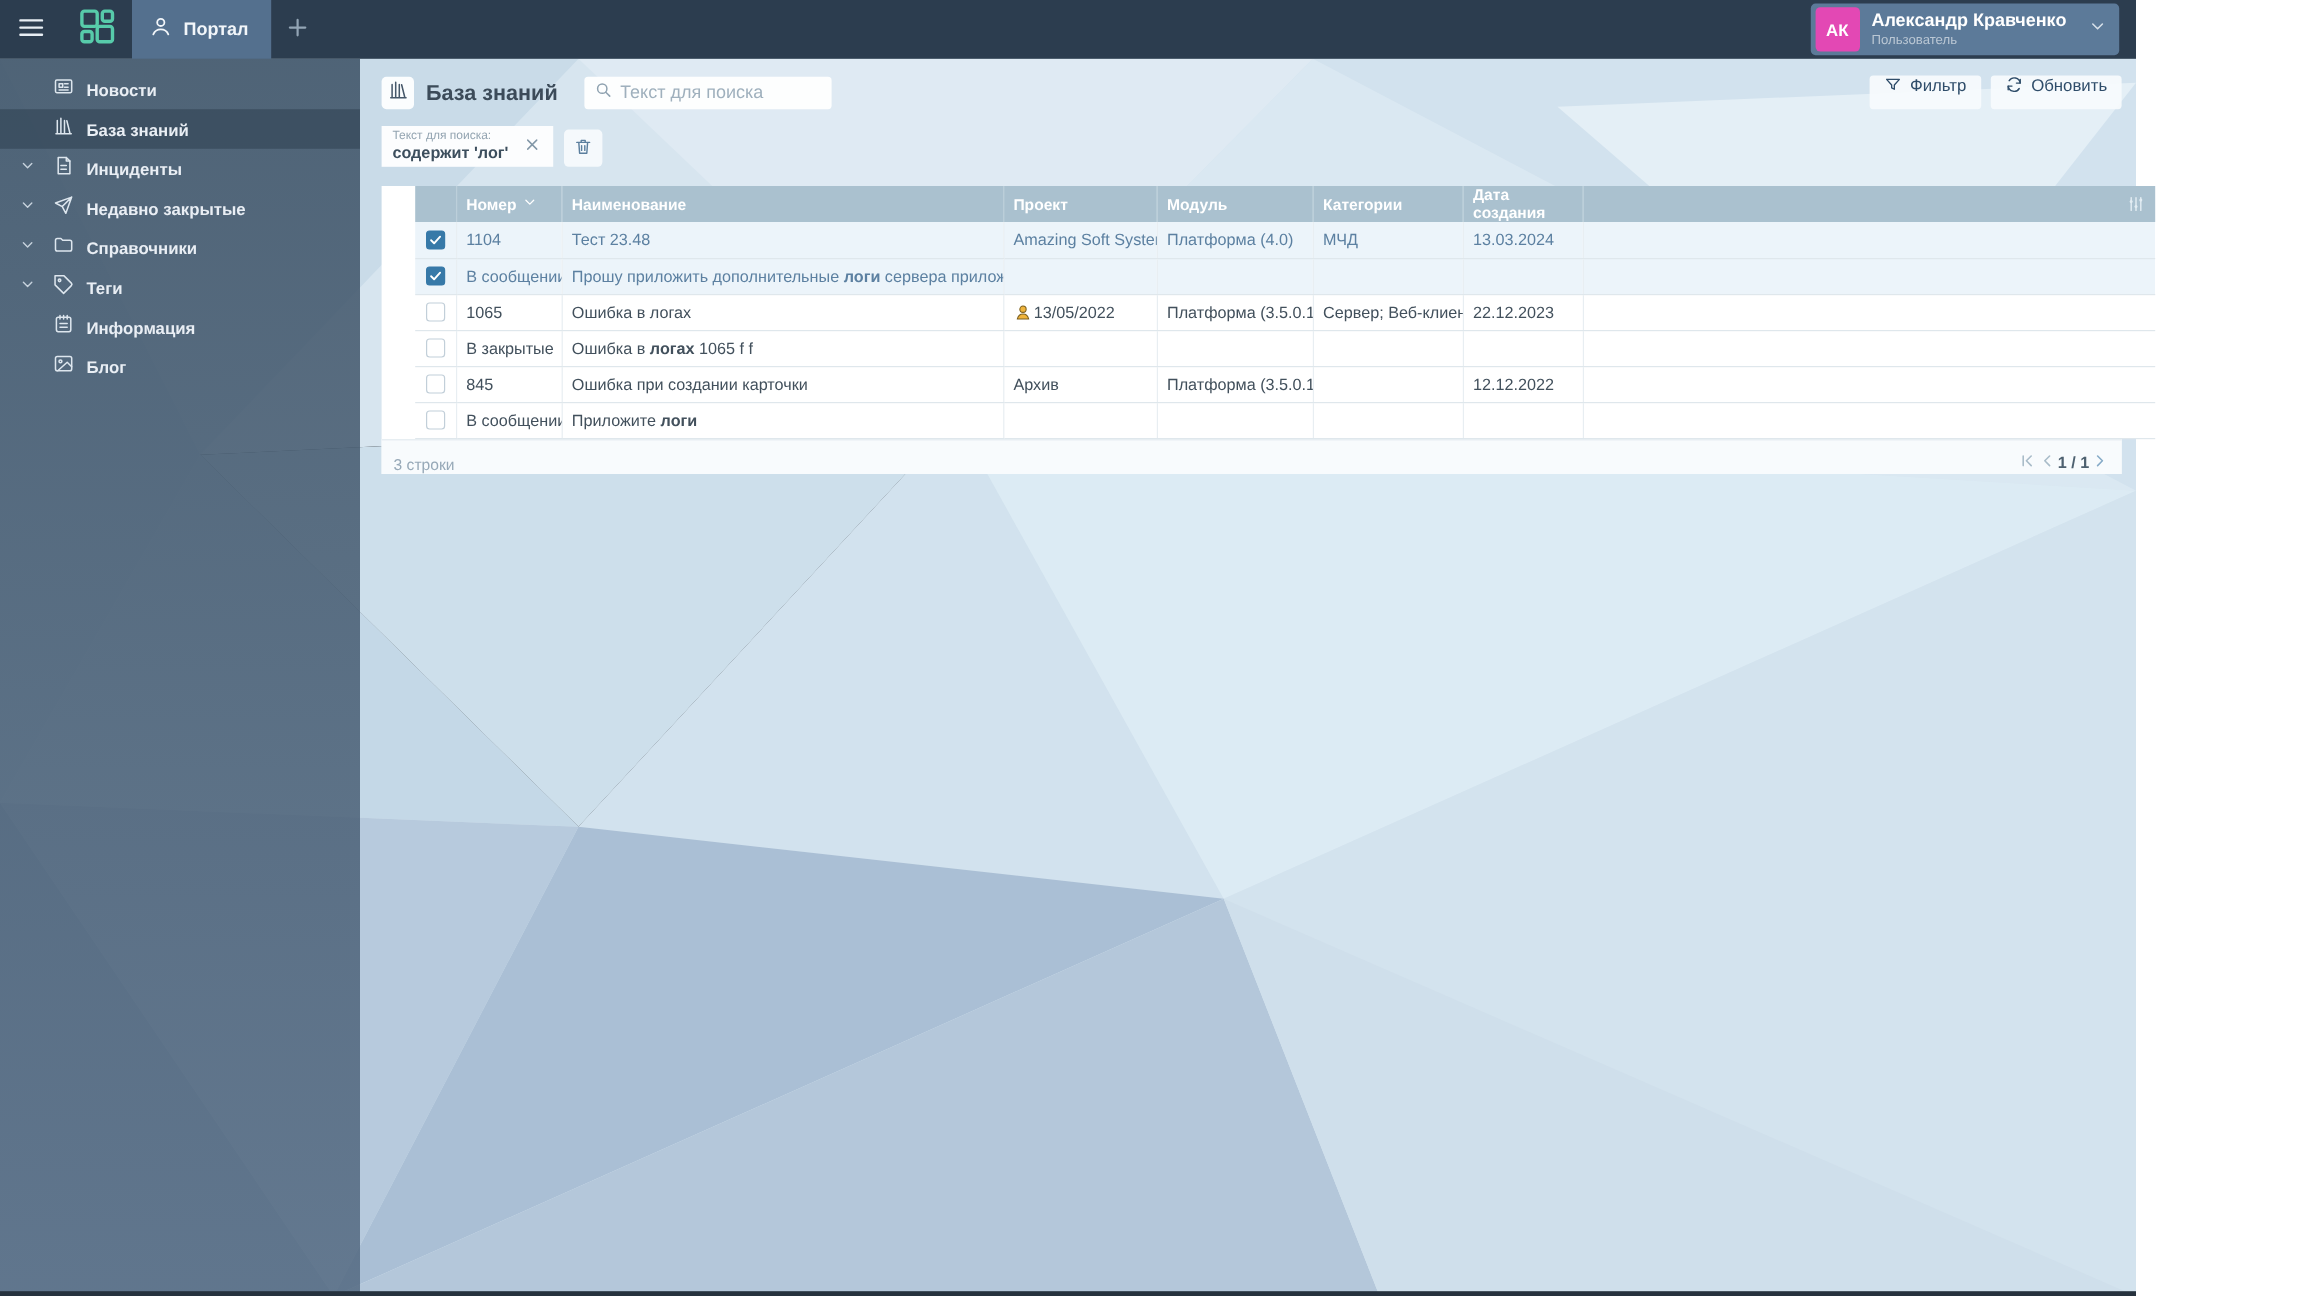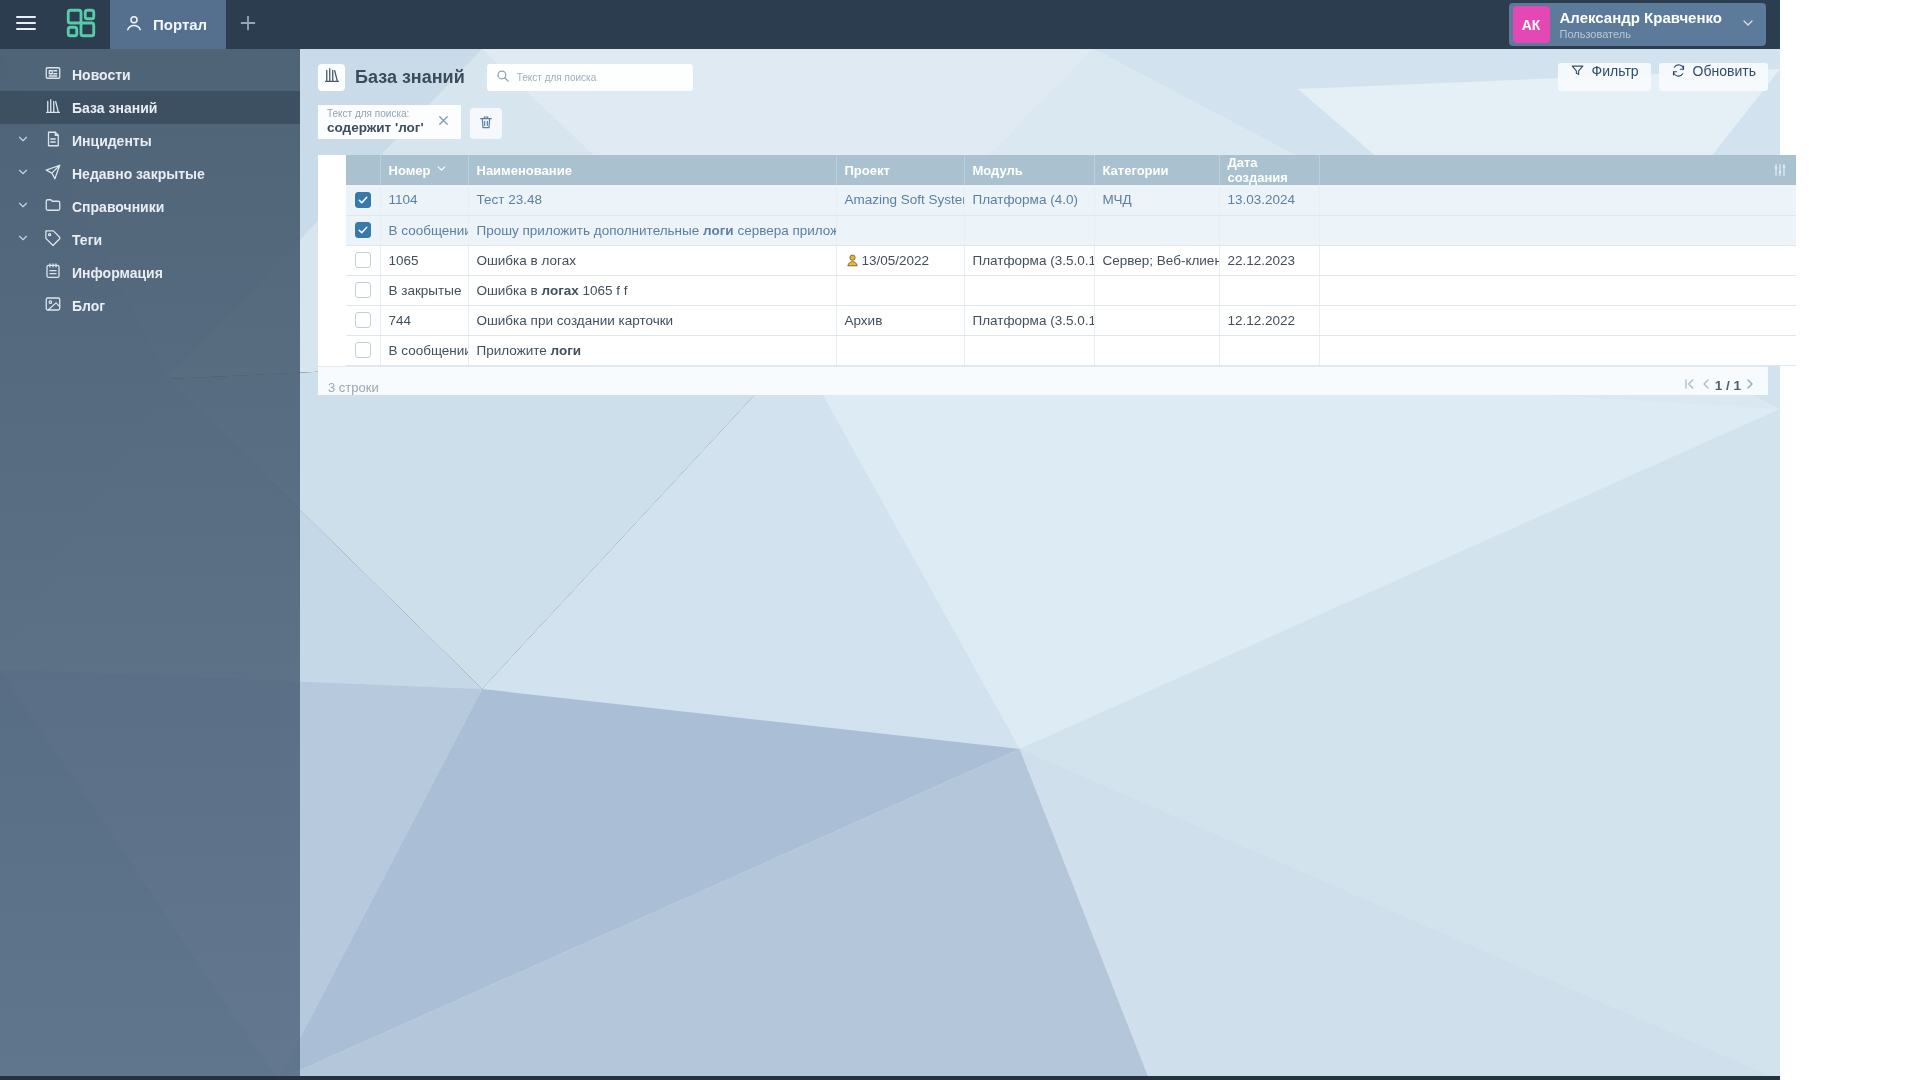--- a/index.html
+++ b/index.html
@@ -44,21 +44,21 @@
   .side-label { margin-left:72px; font-size:14px; font-weight:600; }
 
   
   .content { flex:1; position:relative; z-index:1; padding:13px 12px 0 18px; }
   .page-header { display:flex; align-items:center; height:30px; margin-bottom:13px; }
   .title-chip { width:27px; height:27px; background:#fbfdfe; border-radius:4px; display:flex; align-items:center; justify-content:center; color:#46586а; color:#46586a; }
   .title-chip svg { width:18px; height:18px; }
   .page-title { font-size:18px; font-weight:700; color:#3c4b59; margin-left:10px; }
   .search-box { margin-left:22px; width:206px; height:27px; background:#fdfefe; border-radius:3px; display:flex; align-items:center; padding:0 8px; gap:7px; color:#8fa2b0; }
   .search-box svg { width:15px; height:15px; flex:0 0 15px; }
-  .search-box input { border:none; outline:none; background:transparent; font-size:10px; color:#3c4e5d; width:100%; font-family:inherit; }
+  .search-box input { border:none; outline:none; background:transparent; font-size:15px; color:#3c4e5d; width:100%; font-family:inherit; }
   .search-box input::placeholder { color:#9fb0bd; }
   .ph-spacer { flex:1; }
   .hbtn { height:28px; background:rgba(247,251,253,.92); border:none; border-radius:3px; display:flex; align-items:flex-start; gap:7px; padding:0 12px; font-size:14px; color:#2f4d6a; font-family:inherit; cursor:pointer; }
   .hbtn + .hbtn { margin-left:8px; }
   .hbtn svg { width:15px; height:15px; }
 
   .filter-row { display:flex; align-items:flex-start; gap:9px; margin-bottom:13px; height:37px; }
   .filter-chip { background:#fcfdfe; border-radius:0; padding:3px 8px 4px 9px; display:flex; align-items:center; gap:10px; }
   .chip-label { font-size:10px; color:#93a4b1; display:block; }
   .chip-value { font-size:13.5px; font-weight:600; color:#3c4e5d; display:block; margin-top:1px; }
@@ -421,21 +421,21 @@
                 </td>
                 <td></td>
                 <td></td>
                 <td></td>
                 <td></td>
               </tr>
               <tr class="">
                 <td>
                   <div class="cb "></div>
                 </td>
-                <td>744</td>
+                <td>845</td>
                 <td class="cell-name"><span>Ошибка при создании карточки</span></td>
                 <td>
                   <span class="cell-project">
                     <span class="proj-text">Архив</span>
                   </span>
                 </td>
                 <td>Платформа (3.5.0.1)</td>
                 <td></td>
                 <td>12.12.2022</td>
                 <td></td>

